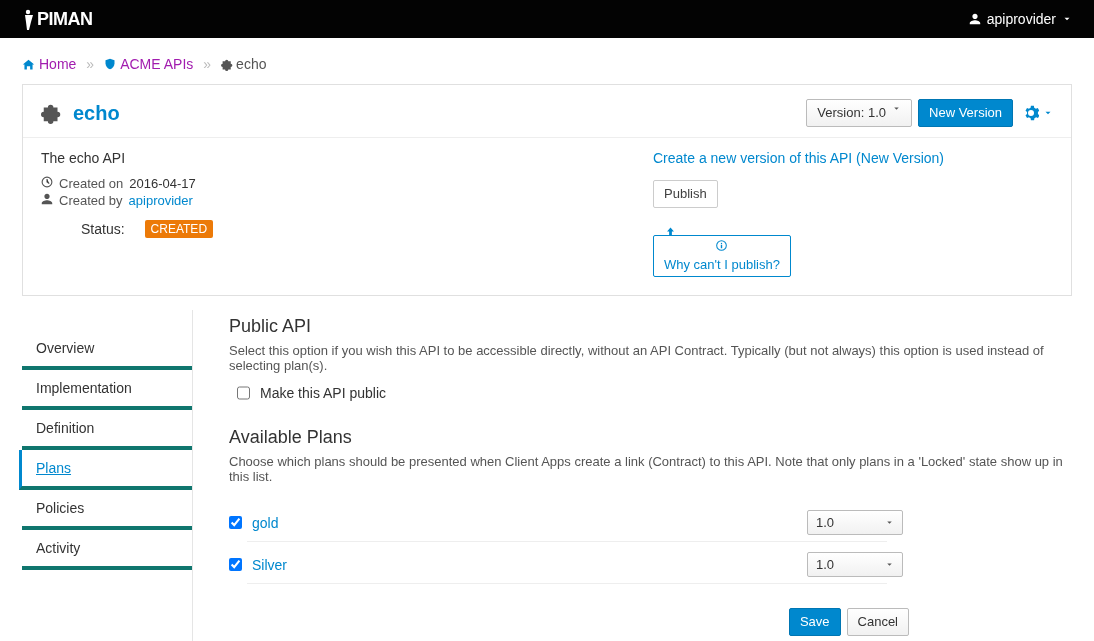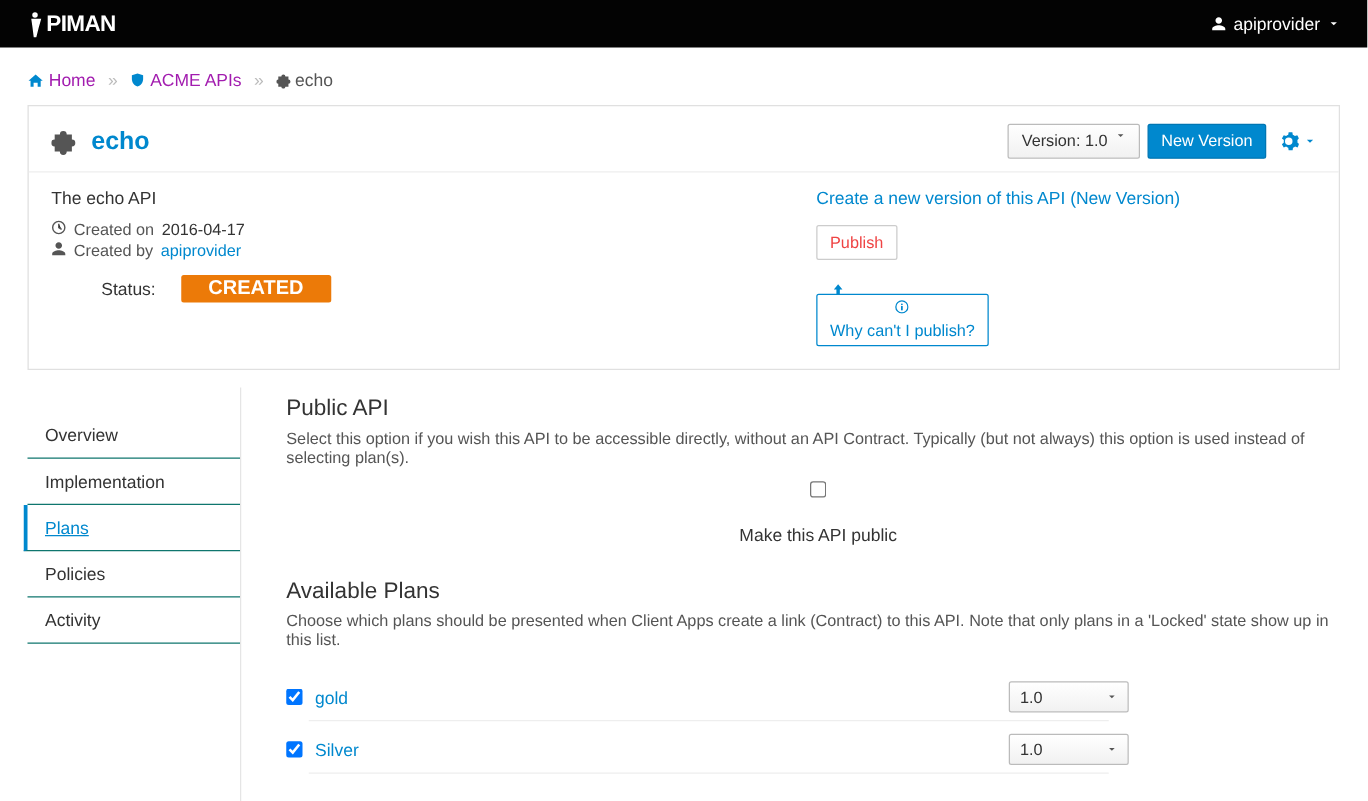--- a/index.html
+++ b/index.html
@@ -90,21 +90,21 @@
   display: inline-flex;
   gap: 6px;
   line-height: 18px;
 }
 .btn.primary {
   background: #0088ce;
   border-color: #0076b3;
   color: #fff;
 }
 .btn.disabled {
-  color: #ef4444;
+  color: #404040;
   background: #fff;
   border-color: #ccc;
   cursor: default;
 }
 .icon-link {
   color: #0088ce;
   display: inline-flex;
   align-items: center;
   gap: 4px;
 }
@@ -129,23 +129,23 @@
 .status-line {
   margin-top: 12px;
   display: flex;
   align-items: center;
   gap: 20px;
   margin-left: 40px;
 }
 .status-badge {
   background: #ec7a08;
   color: #fff;
-  font-weight: 700;
-  font-size: 16px;
-  padding: 2px 22px;
+  font-weight: 400;
+  font-size: 12px;
+  padding: 2px 6px;
   border-radius: 2px;
 }
 .meta-right {
   width: 400px;
 }
 .new-version-link {
   color: #0088ce;
   display: block;
   margin-bottom: 14px;
   text-decoration: none;
@@ -179,21 +179,21 @@
 }
 .side-nav {
   width: 170px;
   border-right: 1px solid #e5e5e5;
   padding-top: 20px;
   min-height: 340px;
 }
 .side-tab {
   padding: 10px 14px;
   cursor: pointer;
-  border-bottom: 1px solid #0f766e;
+  border-bottom: 4px solid #0f766e;
 }
 .side-tab.active {
   color: #0088ce;
   border-left: 3px solid #0088ce;
   margin-left: -3px;
   box-shadow: inset -1px 0 0 #fff;
   background: #fff;
   text-decoration: underline;
 }
 .tab-content {
@@ -205,24 +205,22 @@
   font-weight: 500;
   margin: 6px 0 6px;
 }
 .sect-desc {
   color: #555;
   margin-bottom: 12px;
   font-size: 13px;
 }
 .chk-line {
   display: flex;
-  align-items: center;
-  gap: 22px;
+  gap: 10px;
   margin-left: 8px;
-  flex-direction: column;
 }
 .plans-list {
   margin-top: 16px;
 }
 .plan-row {
   display: flex;
   align-items: center;
   padding: 10px 0px 6px;
   gap: 18px;
 }
@@ -414,20 +412,21 @@
           </span>
         </div>
       </div>
     </div>
   </div>
 
   <div class="content-row">
     <div class="side-nav">
       <div class="side-tab"><span>Overview</span></div>
       <div class="side-tab"><span>Implementation</span></div>
+      <div class="side-tab"><span>Definition</span></div>
       <div class="side-tab active"><span>Plans</span></div>
       <div class="side-tab"><span>Policies</span></div>
       <div class="side-tab"><span>Activity</span></div>
     </div>
 
     <div class="tab-content">
       <h3 class="sect">Public API</h3>
       <div class="sect-desc">Select this option if you wish this API to be accessible directly, without an API Contract. Typically (but not always) this option is used instead of selecting plan(s).</div>
       <div class="chk-line">
         <input type="checkbox" style="">

